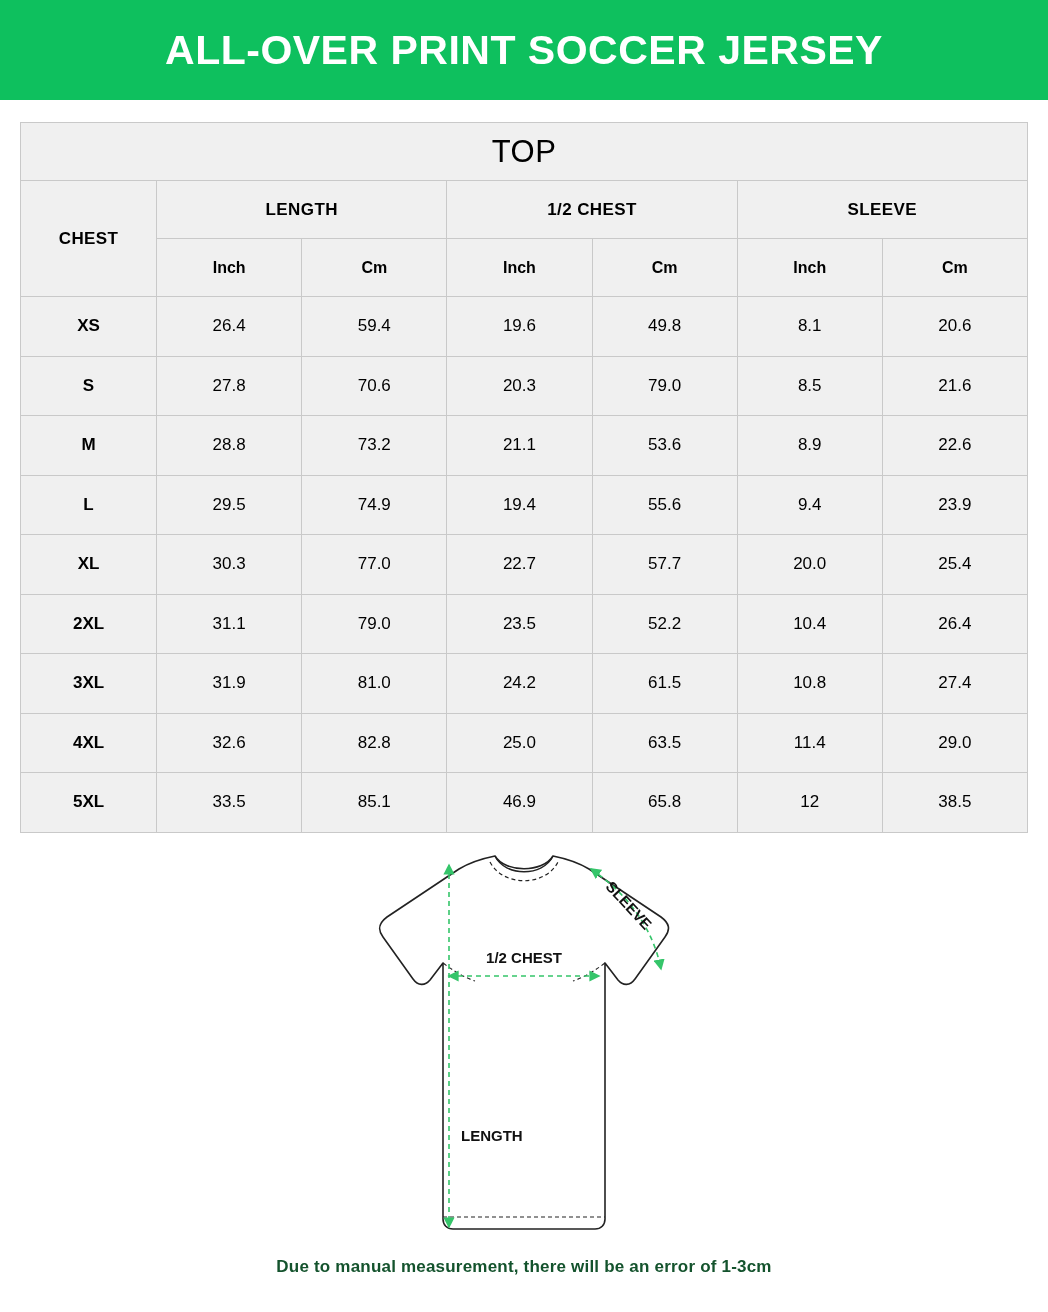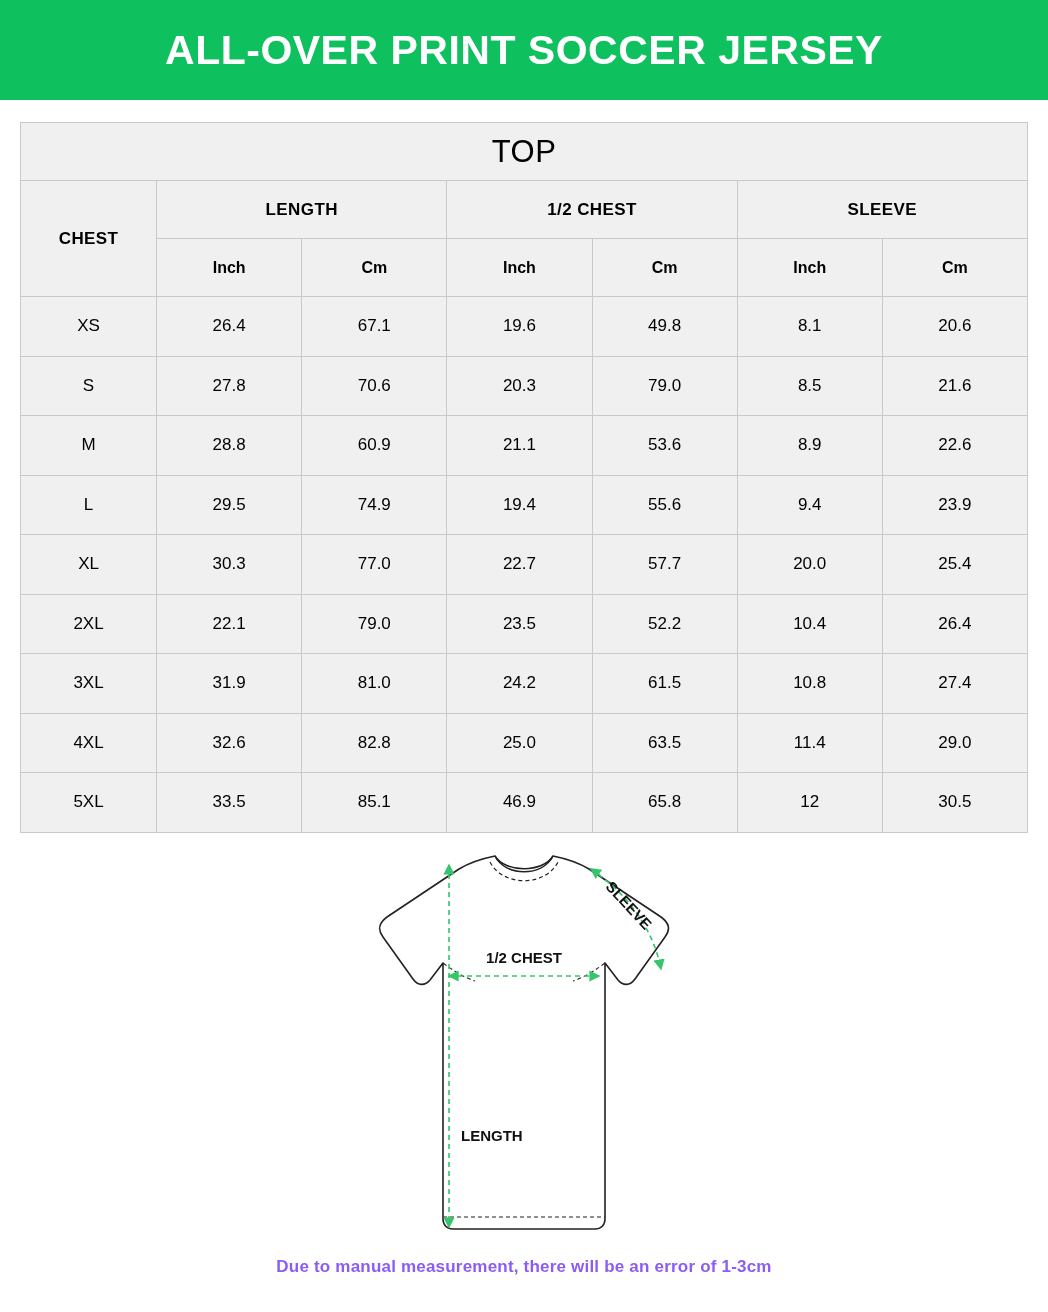--- a/index.html
+++ b/index.html
@@ -69,40 +69,40 @@
     font-size: 16px;
     font-weight: bold;
     height: 58px;
   }
   .tbl-row td {
     font-size: 17px;
     height: 59.5px;
     font-weight: normal;
   }
   .tbl-row td.size-cell {
-    font-weight: normal;
+    font-weight: bold;
     font-size: 17px;
   }
 
   
   col.c-size { width: 13.5%; }
   col.c-val  { width: 14.4%; }
 
   
   .diagram {
     position: relative;
     width: 1048px;
     height: 400px;
     margin-top: 18px;
   }
   .diagram svg { display: block; margin: 0 auto; }
 
   .note {
     text-align: center;
-    color: #8b5cf6;
+    color: #14532d;
     font-size: 17px;
     font-weight: bold;
     margin-top: 6px;
     letter-spacing: 0.2px;
   }
 </style>
 </head>
 <body>
 
 <div id="page">
@@ -137,39 +137,39 @@
           <td>Cm</td>
           <td>Inch</td>
           <td>Cm</td>
           <td>Inch</td>
           <td>Cm</td>
         </tr>
 
         <tr class="tbl-row">
           <td class="size-cell">XS</td>
           <td>26.4</td>
-          <td>67.1</td>
+          <td>59.4</td>
           <td>19.6</td>
           <td>49.8</td>
           <td>8.1</td>
           <td>20.6</td>
         </tr>
         <tr class="tbl-row">
           <td class="size-cell">S</td>
           <td>27.8</td>
           <td>70.6</td>
           <td>20.3</td>
           <td>79.0</td>
           <td>8.5</td>
           <td>21.6</td>
         </tr>
         <tr class="tbl-row">
           <td class="size-cell">M</td>
           <td>28.8</td>
-          <td>60.9</td>
+          <td>73.2</td>
           <td>21.1</td>
           <td>53.6</td>
           <td>8.9</td>
           <td>22.6</td>
         </tr>
         <tr class="tbl-row">
           <td class="size-cell">L</td>
           <td>29.5</td>
           <td>74.9</td>
           <td>19.4</td>
@@ -181,21 +181,21 @@
           <td class="size-cell">XL</td>
           <td>30.3</td>
           <td>77.0</td>
           <td>22.7</td>
           <td>57.7</td>
           <td>20.0</td>
           <td>25.4</td>
         </tr>
         <tr class="tbl-row">
           <td class="size-cell">2XL</td>
-          <td>22.1</td>
+          <td>31.1</td>
           <td>79.0</td>
           <td>23.5</td>
           <td>52.2</td>
           <td>10.4</td>
           <td>26.4</td>
         </tr>
         <tr class="tbl-row">
           <td class="size-cell">3XL</td>
           <td>31.9</td>
           <td>81.0</td>
@@ -213,21 +213,21 @@
           <td>11.4</td>
           <td>29.0</td>
         </tr>
         <tr class="tbl-row">
           <td class="size-cell">5XL</td>
           <td>33.5</td>
           <td>85.1</td>
           <td>46.9</td>
           <td>65.8</td>
           <td>12</td>
-          <td>30.5</td>
+          <td>38.5</td>
         </tr>
       </tbody>
     </table>
   </div>
 
   <div class="diagram">
     <svg width="430" height="400" viewBox="0 0 430 400">
       <defs>
         <marker id="arrEnd" markerWidth="7" markerHeight="7" refX="6" refY="3.5" orient="auto">
           <polygon points="0 0, 7 3.5, 0 7" fill="#35c56a"></polygon>

